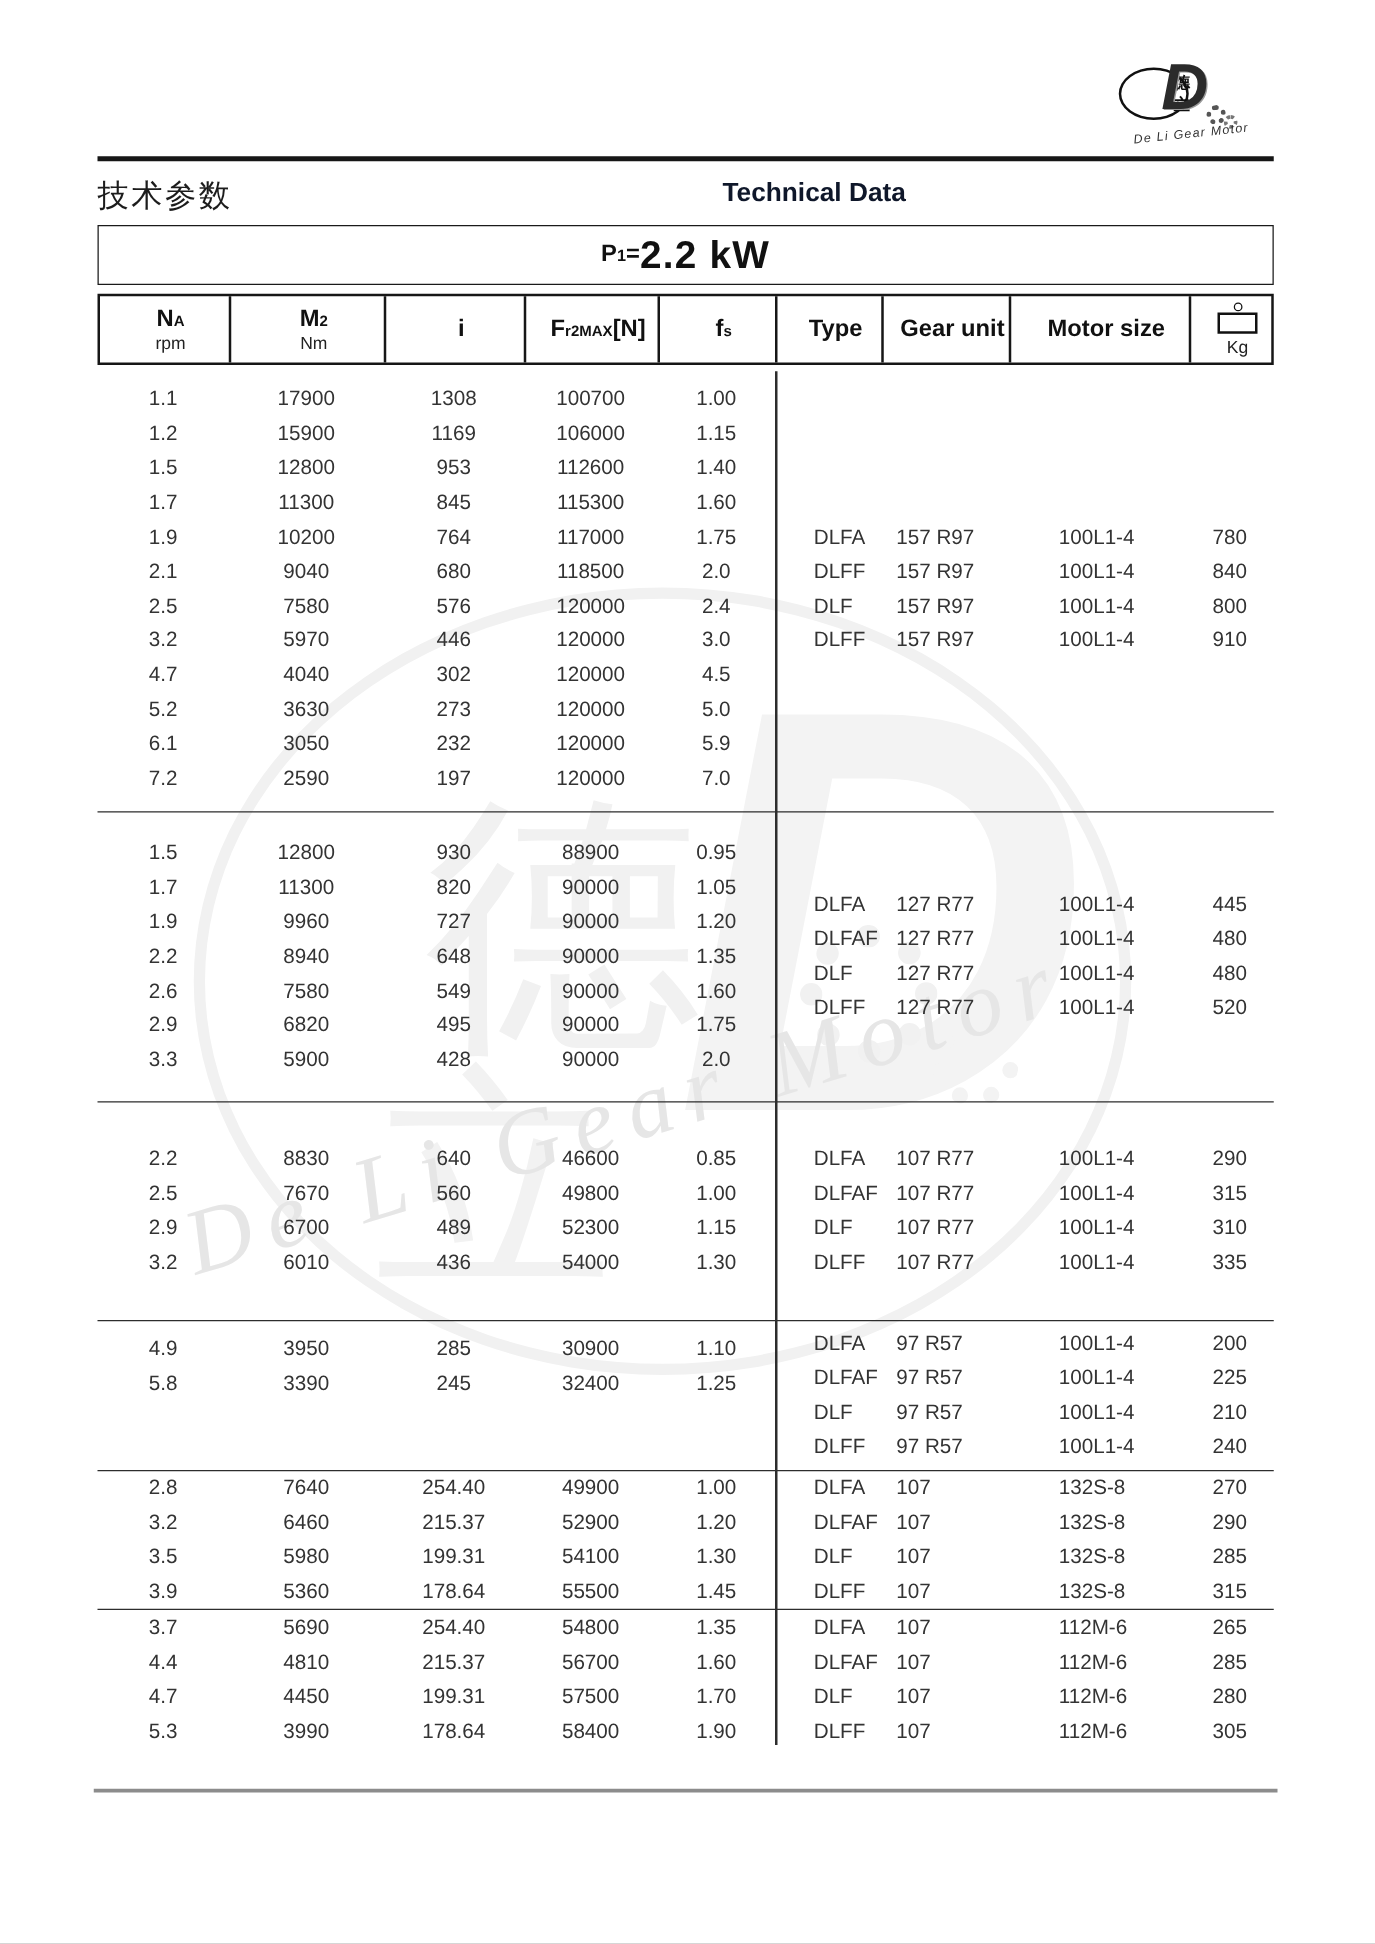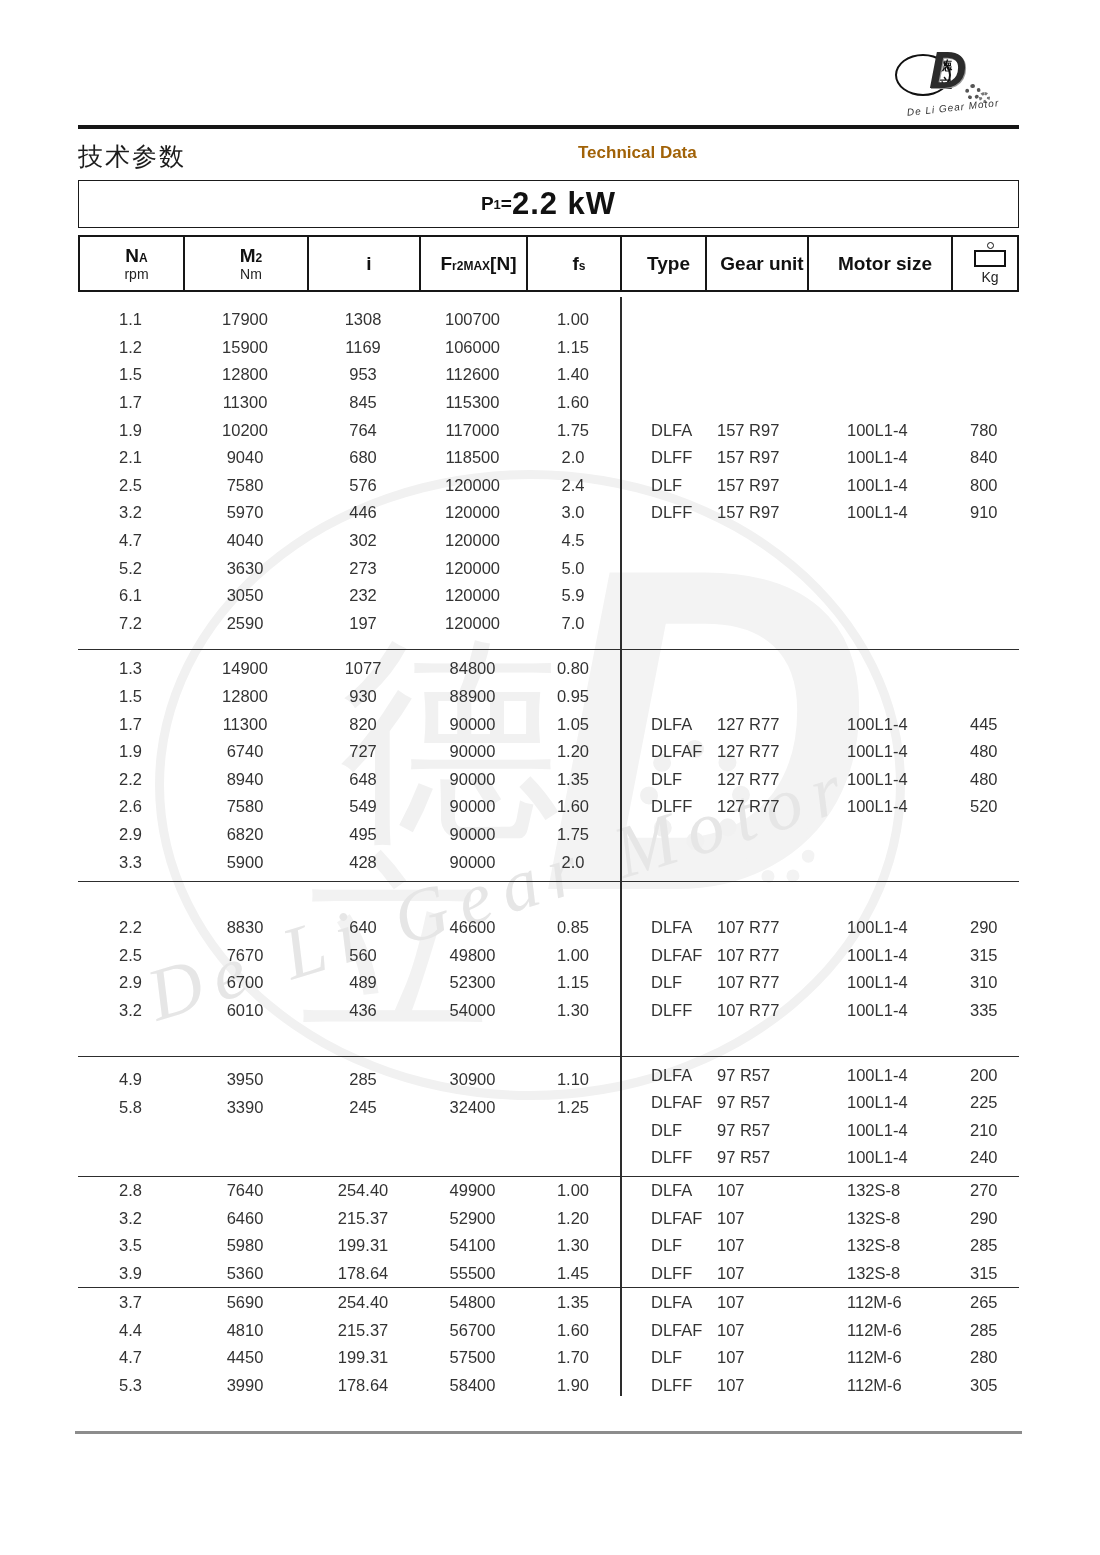--- a/index.html
+++ b/index.html
@@ -43,21 +43,21 @@
   .emblem-gear2 { position:absolute; left:84px; top:42px; width:11px; height:11px;
     border:3px dotted #777; border-radius:50%; }
   .emblem-arc { position:absolute; left:-2px; top:52px; width:120px; text-align:center;
     font-size:10px; font-style:italic; color:#333; transform:rotate(-6deg); letter-spacing:1px; }
   .brand-name { font-size:44px; font-weight:bold; color:#0d0d0d; letter-spacing:14px;
     font-family:"DejaVu Sans",sans-serif; white-space:nowrap; }
 
   .rule-thick { position:absolute; left:78px; top:125px; width:941px; height:3.5px; background:#161616; }
 
   .title-cn { position:absolute; left:78px; top:140px; font-size:25px; color:#1c1c1c; letter-spacing:2px; }
-  .title-en { position:absolute; left:578px; top:143px; font-size:17px; font-weight:bold; color:#a16207; }
+  .title-en { position:absolute; left:578px; top:143px; font-size:21px; font-weight:bold; color:#0f172a; }
 
   .power-box { position:absolute; left:78px; top:180px; width:941px; height:48px;
     border:1.5px solid #1a1a1a; display:flex; align-items:center; justify-content:center;
     background:transparent; }
   .power-box .p-small { font-size:19px; font-weight:bold; color:#111; }
   .power-box .p-sub { font-size:13px; font-weight:bold; color:#111; vertical-align:-2px; }
   .power-box .p-big { font-size:31px; font-weight:bold; color:#111; letter-spacing:1px; }
 
   
   .thead { position:absolute; left:78px; top:235px; width:941px; height:57px;
@@ -307,47 +307,40 @@
     <span class="tcell t-motor">100L1-4</span>
     <span class="tcell t-kg">910</span>
   </div>
 </div>
     </div>
   </div>
 
   <div class="section sec1">
     <div class="data-col">
       <div class="data-rows">
-  <div class="data-row">
-    <span class="cell c-na">1.3</span>
-    <span class="cell c-m2">14900</span>
-    <span class="cell c-i">1077</span>
-    <span class="cell c-fr">84800</span>
-    <span class="cell c-fs">0.80</span>
-  </div>
 
   <div class="data-row">
     <span class="cell c-na">1.5</span>
     <span class="cell c-m2">12800</span>
     <span class="cell c-i">930</span>
     <span class="cell c-fr">88900</span>
     <span class="cell c-fs">0.95</span>
   </div>
 
   <div class="data-row">
     <span class="cell c-na">1.7</span>
     <span class="cell c-m2">11300</span>
     <span class="cell c-i">820</span>
     <span class="cell c-fr">90000</span>
     <span class="cell c-fs">1.05</span>
   </div>
 
   <div class="data-row">
     <span class="cell c-na">1.9</span>
-    <span class="cell c-m2">6740</span>
+    <span class="cell c-m2">9960</span>
     <span class="cell c-i">727</span>
     <span class="cell c-fr">90000</span>
     <span class="cell c-fs">1.20</span>
   </div>
 
   <div class="data-row">
     <span class="cell c-na">2.2</span>
     <span class="cell c-m2">8940</span>
     <span class="cell c-i">648</span>
     <span class="cell c-fr">90000</span>

